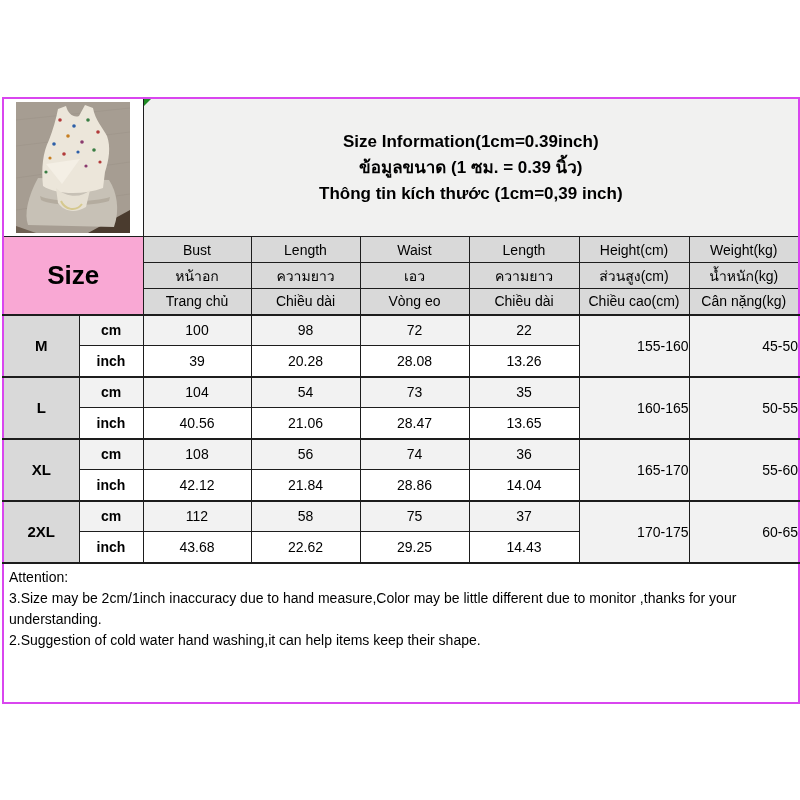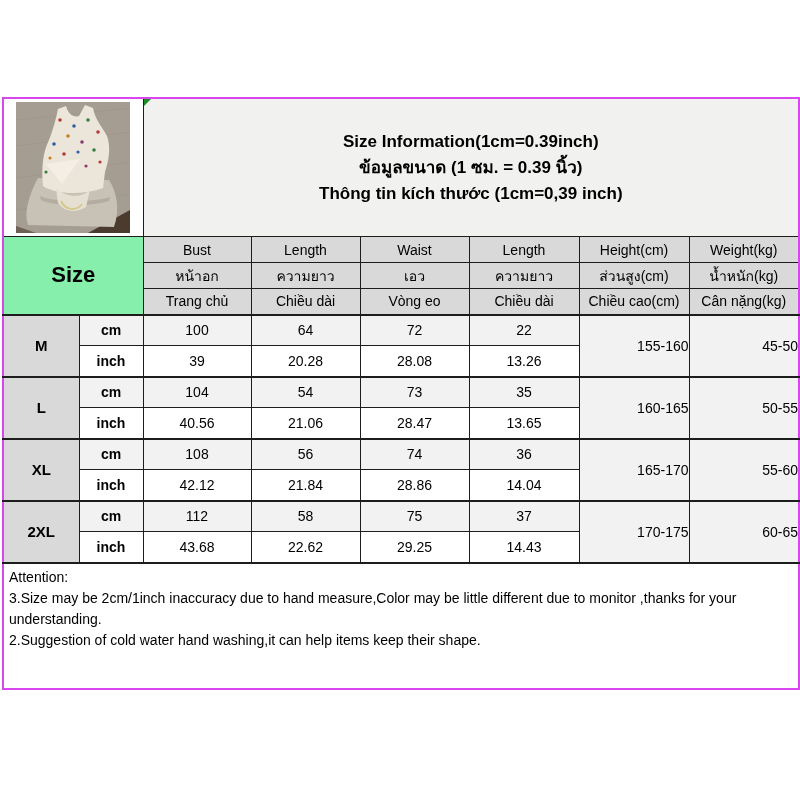--- a/index.html
+++ b/index.html
@@ -13,32 +13,32 @@
     border-collapse:collapse;table-layout:fixed;width:796px;
     border:2px solid #d946ef;
   }
   td{
     border:1px solid #1d1d1d;text-align:center;vertical-align:middle;
     padding:0;overflow:hidden;font-size:14px;
   }
   tr.r-media{height:138px;}
   tr.r-h{height:26px;}
   tr.r-data{height:31px;}
-  tr.r-att{height:126px;padding-left:36px;}
+  tr.r-att{height:140px;padding-left:36px;}
   tr.group-start td{border-top:2px solid #1d1d1d;}
 
   td.photo-cell{background:#ffffff;}
   td.title-cell{background:#f1f1f0;position:relative;}
   .title-lines div{font-weight:bold;font-size:17px;line-height:26px;}
   .corner-marker{
     position:absolute;left:0;top:0;width:0;height:0;
     border-top:7px solid #1f8b24;border-right:7px solid transparent;
   }
   td.hdr{background:#d9d9d9;font-weight:normal;}
-  td.size-corner{background:#86efac;font-weight:bold;font-size:22px;}
+  td.size-corner{background:#f9a8d4;font-weight:bold;font-size:26px;}
   td.size-label{background:#d9d9d9;font-weight:bold;font-size:15px;}
   td.unit{font-weight:bold;}
   tr.row-cm td.c{background:#f2f2f2;}
   tr.row-inch td.c{background:#ffffff;}
   td.span2{background:#f2f2f2;text-align:right;}
   td.attention-cell{
     text-align:left;vertical-align:top;padding:3px 5px 0 5px;background:#fff;
   }
   .attention-cell div{font-size:14px;line-height:21px;font-weight:normal;}
   .photo-wrap{width:114px;height:131px;margin:3px auto;display:block;}
@@ -129,21 +129,21 @@
     <td class="hdr">Vòng eo</td>
     <td class="hdr">Chiều dài</td>
     <td class="hdr">Chiều cao(cm)</td>
     <td class="hdr">Cân nặng(kg)</td>
   </tr>
 
   <tr class="r-data row-cm group-start">
     <td class="size-label" rowspan="2">M</td>
     <td class="unit c">cm</td>
     <td class="c">100</td>
-    <td class="c">64</td>
+    <td class="c">98</td>
     <td class="c">72</td>
     <td class="c">22</td>
     <td class="span2" rowspan="2">155-160</td>
     <td class="span2" rowspan="2">45-50</td>
   </tr>
   <tr class="r-data row-inch">
     <td class="unit c">inch</td>
     <td class="c">39</td>
     <td class="c">20.28</td>
     <td class="c">28.08</td>

